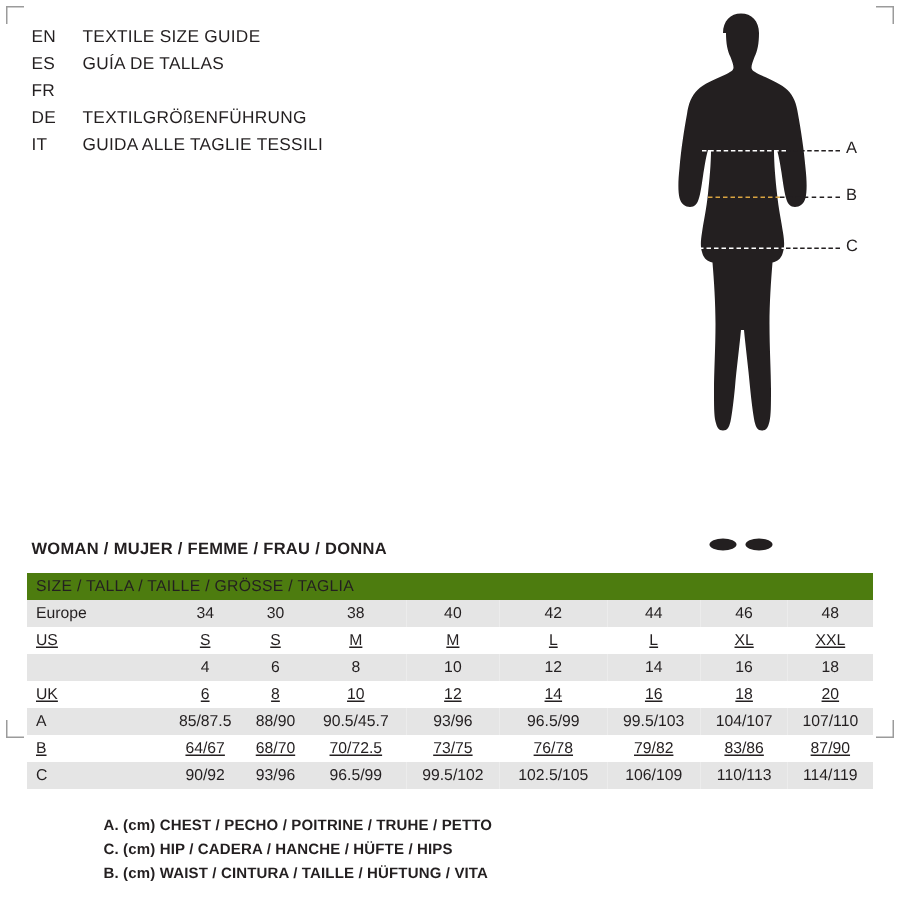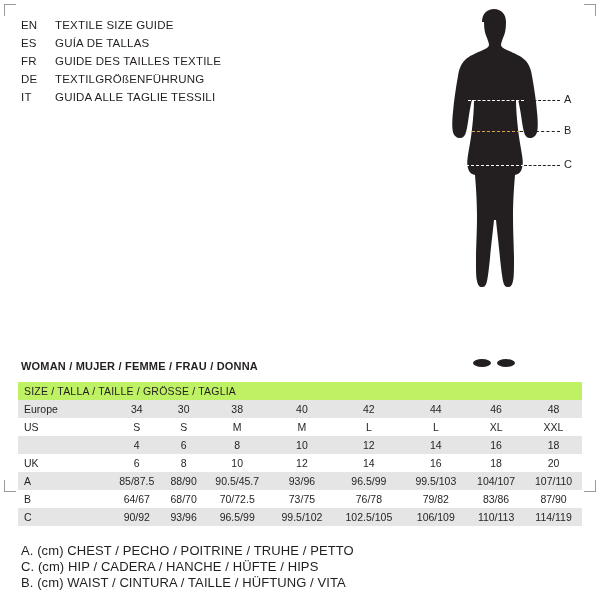--- a/index.html
+++ b/index.html
@@ -103,42 +103,44 @@
   .table .row-head {
     text-align: left;
     padding-left: 6px;
     width: 86px;
   }
   .row-grey td {
     background: #e5e5e5;
   }
   .row-white td {
     background: #ffffff;
+    text-decoration: underline;
   }
   .row-title td {
-    background: #bef264;
+    background: #4d7c0f;
     text-align: left;
     padding-left: 6px;
     font-size: 10.5px;
     letter-spacing: .2px;
   }
 
   
   .legend {
     position: absolute;
     left: 21px;
     top: 543px;
     width: 540px;
   }
   .legend div {
-    font-size: 13px;
-    font-weight: normal;
+    font-size: 10px;
+    font-weight: bold;
     line-height: 16px;
     letter-spacing: .1px;
     color: #231f20;
+    margin-left: 48px;
   }
 
   
   .corner {
     position: absolute;
     width: 11px;
     height: 11px;
     border: 0 solid #9b9b9b;
   }
   .corner.tl { top: 4px; left: 4px; border-left-width: 1px; border-top-width: 1px; }
@@ -160,21 +162,20 @@
     <div class="lang-row">
       <span class="lang-code">EN</span>
       <span class="lang-text">TEXTILE SIZE GUIDE</span>
     </div>
     <div class="lang-row">
       <span class="lang-code">ES</span>
       <span class="lang-text">GUÍA DE TALLAS</span>
     </div>
     <div class="lang-row">
       <span class="lang-code">FR</span>
-      <span class="lang-text">GUIDE DES TAILLES TEXTILE</span>
     </div>
     <div class="lang-row">
       <span class="lang-code">DE</span>
       <span class="lang-text">TEXTILGRÖßENFÜHRUNG</span>
     </div>
     <div class="lang-row">
       <span class="lang-code">IT</span>
       <span class="lang-text">GUIDA ALLE TAGLIE TESSILI</span>
     </div>
   </div>

